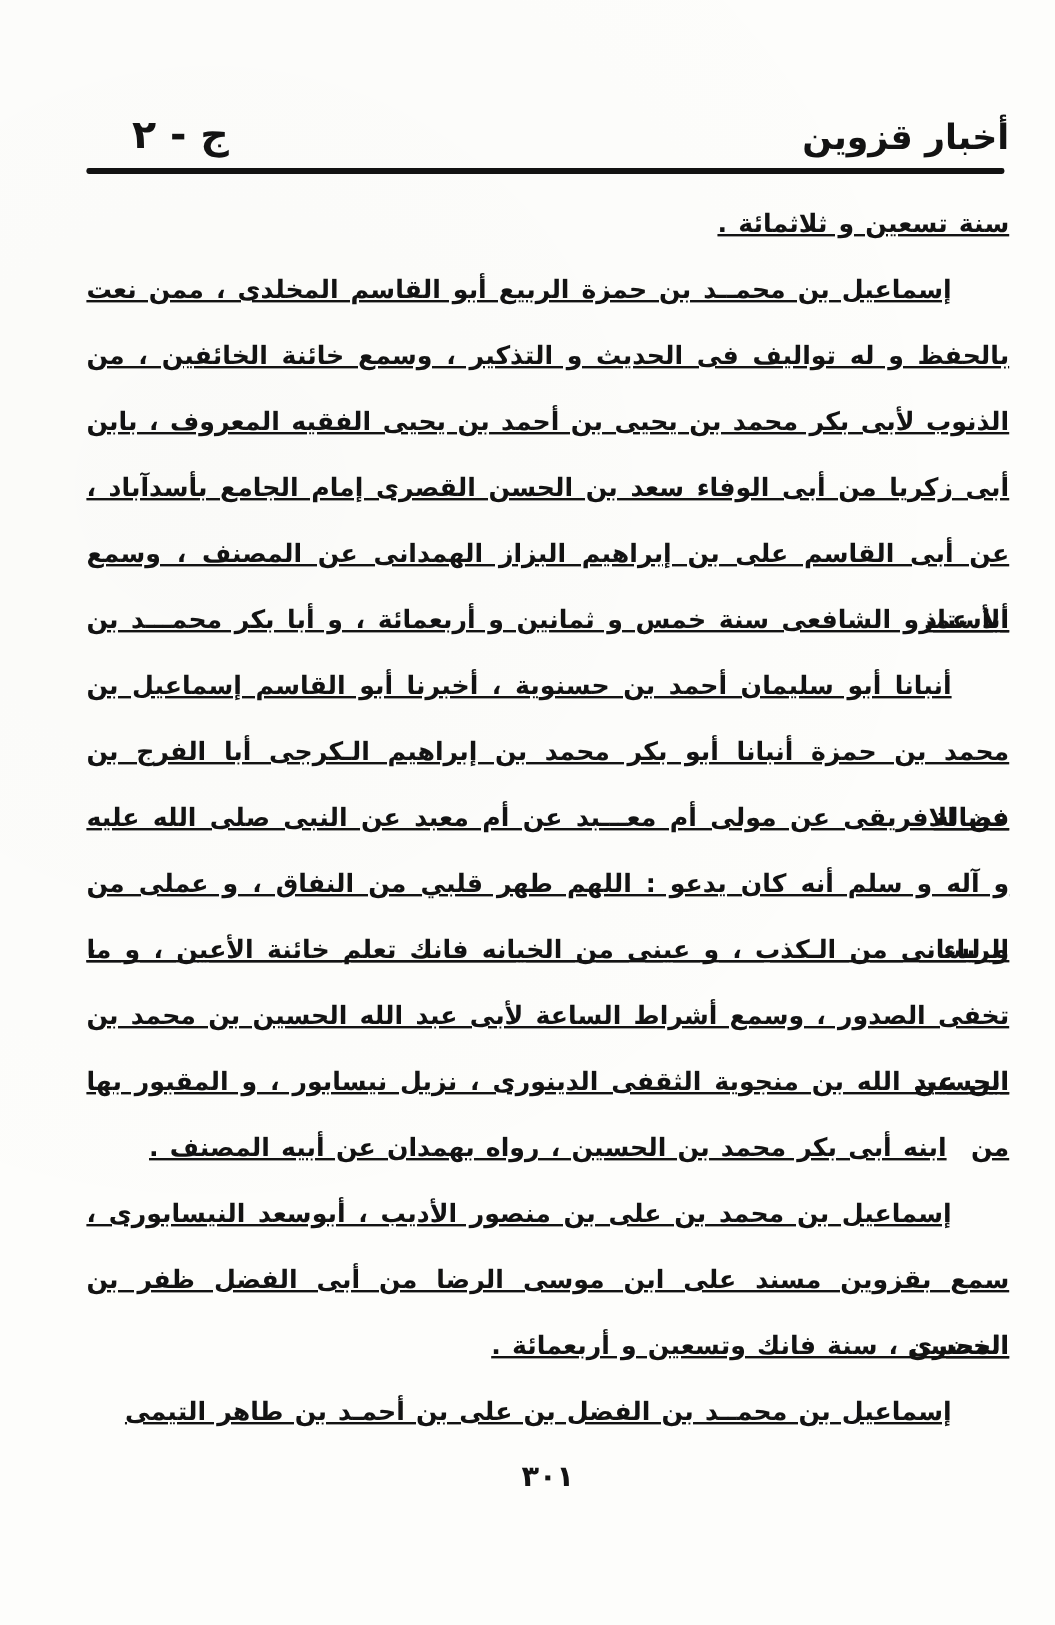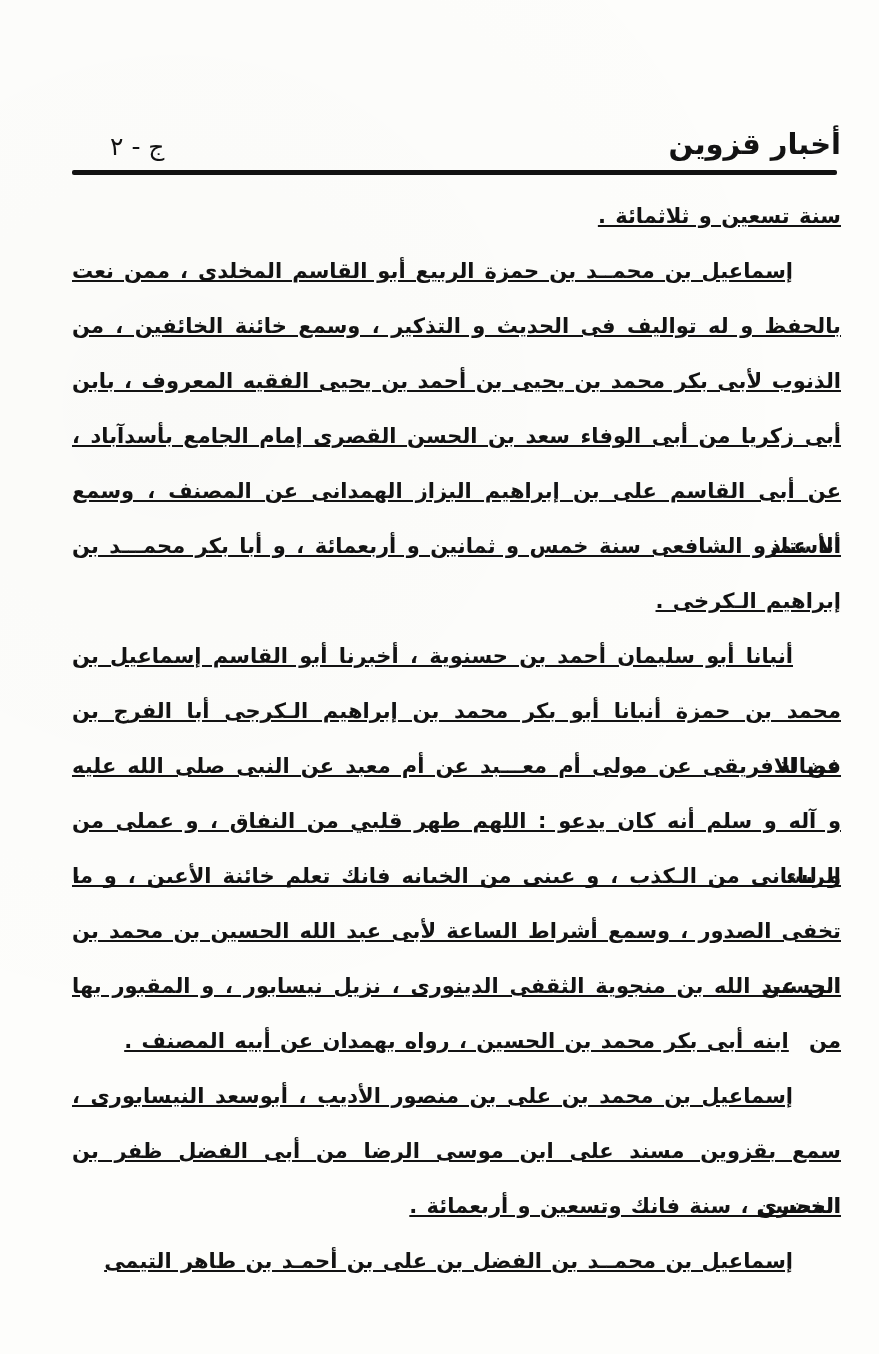--- a/index.html
+++ b/index.html
@@ -26,25 +26,24 @@
     justify-content: space-between;
     align-items: flex-end;
   }
   .book-title {
     font-size: 29px;
     font-weight: bold;
     line-height: 1.2;
     letter-spacing: 0.5px;
   }
   .volume-label {
-    font-size: 25px;
-    font-weight: normal;
+    font-size: 33px;
+    font-weight: bold;
     padding-left: 38px;
     line-height: 1.2;
-    margin-top: 40px;
   }
   .header-rule {
     height: 5px;
     background: #121212;
     margin-top: 8px;
     margin-right: 4px;
     border-radius: 2px;
   }
   .text-body {
     margin-top: 14px;
@@ -88,29 +87,29 @@
   <div class="header-rule"></div>
 
   <main class="text-body" id="text-body">
       <div class="line right">سنة تسعين و ثلاثمائة .</div>
       <div class="line justify indent">إسماعيل بن محمــد بن حمزة الربيع أبو القاسم المخلدى ، ممن نعت</div>
       <div class="line justify">بالحفظ و له تواليف فى الحديث و التذكير ، وسمع خائنة الخائفين ، من</div>
       <div class="line justify">الذنوب لأبى بكر محمد بن يحيى بن أحمد بن يحيى الفقيه المعروف ، بابن</div>
       <div class="line justify">أبى زكريا من أبى الوفاء سعد بن الحسن القصرى إمام الجامع بأسدآباد ،</div>
       <div class="line justify">عن أبى القاسم على بن إبراهيم البزاز الهمدانى عن المصنف ، وسمع الأستاذ</div>
       <div class="line justify">أبا عمرو الشافعى سنة خمس و ثمانين و أربعمائة ، و أبا بكر محمـــد بن</div>
-      <div class="line right">إبراهيم الـكرخى .</div>
       <div class="line justify indent">أنبانا أبو سليمان أحمد بن حسنوية ، أخبرنا أبو القاسم إسماعيل بن</div>
       <div class="line justify">محمد بن حمزة أنبانا أبو بكر محمد بن إبراهيم الـكرجى أبا الفرج بن فضالة</div>
       <div class="line justify">عن الافريقى عن مولى أم معـــبد عن أم معبد عن النبى صلى الله عليه</div>
       <div class="line justify">و آله و سلم أنه كان يدعو : اللهم طهر قلبي من النفاق ، و عملى من الرياء ،</div>
       <div class="line justify">و لسانى من الـكذب ، و عينى من الخيانه فانك تعلم خائنة الأعين ، و ما</div>
       <div class="line justify">تخفى الصدور ، وسمع أشراط الساعة لأبى عبد الله الحسين بن محمد بن الحسين</div>
       <div class="line justify">ابن عبد الله بن منجوية الثقفى الدينورى ، نزيل نيسابور ، و المقبور بها من</div>
       <div class="line center">ابنه أبى بكر محمد بن الحسين ، رواه بهمدان عن أبيه المصنف .</div>
       <div class="line justify indent">إسماعيل بن محمد بن على بن منصور الأديب ، أبوسعد النيسابورى ،</div>
       <div class="line justify">سمع بقزوين مسند على ابن موسى الرضا من أبى الفضل ظفر بن المحسن</div>
       <div class="line right">الخضرى ، سنة فانك وتسعين و أربعمائة .</div>
       <div class="line right indent">إسماعيل بن محمــد بن الفضل بن على بن أحمـد بن طاهر التيمى</div>
     </main>
 
+  <div class="page-number">٣٠١</div>
 
 </div>
 
 </body></html>

